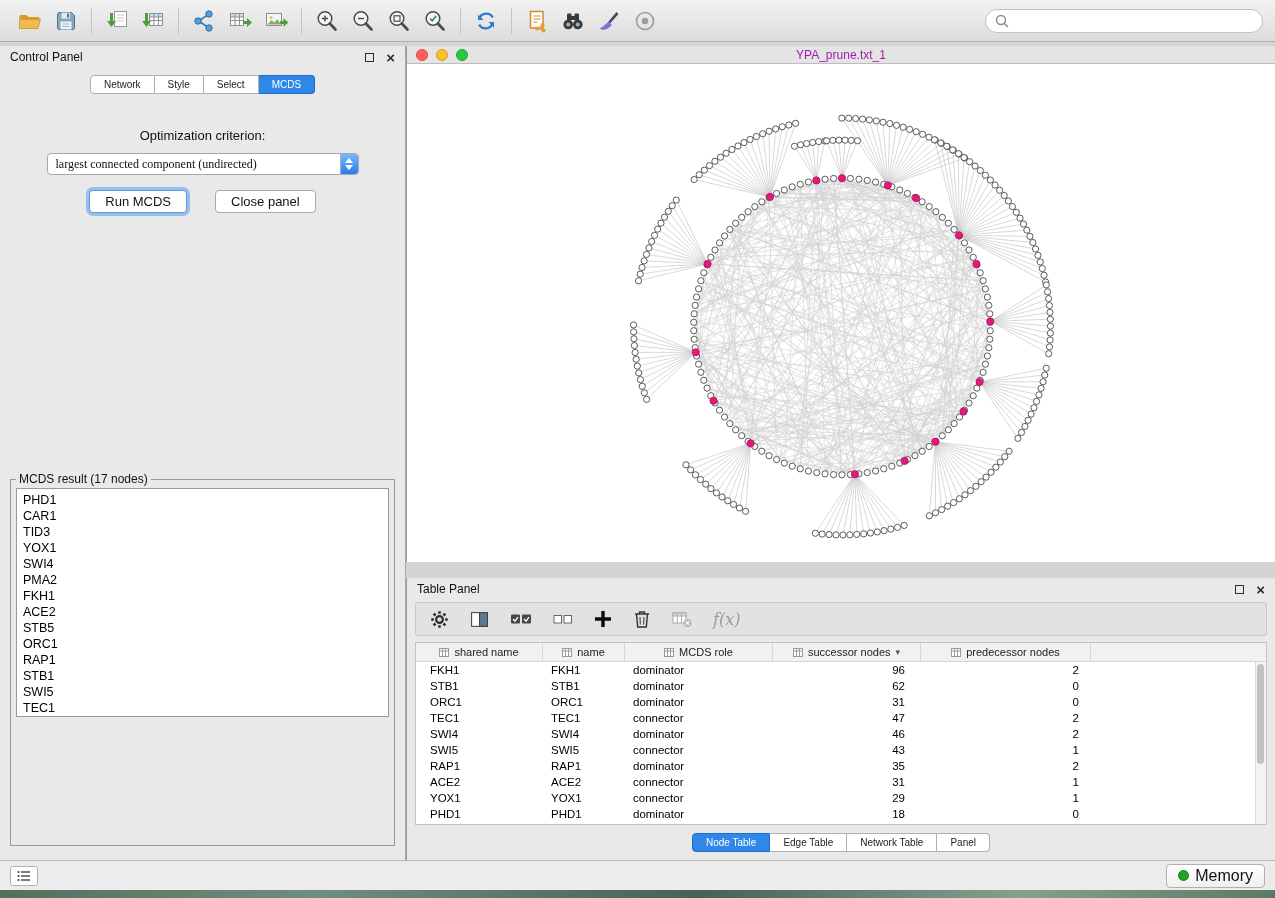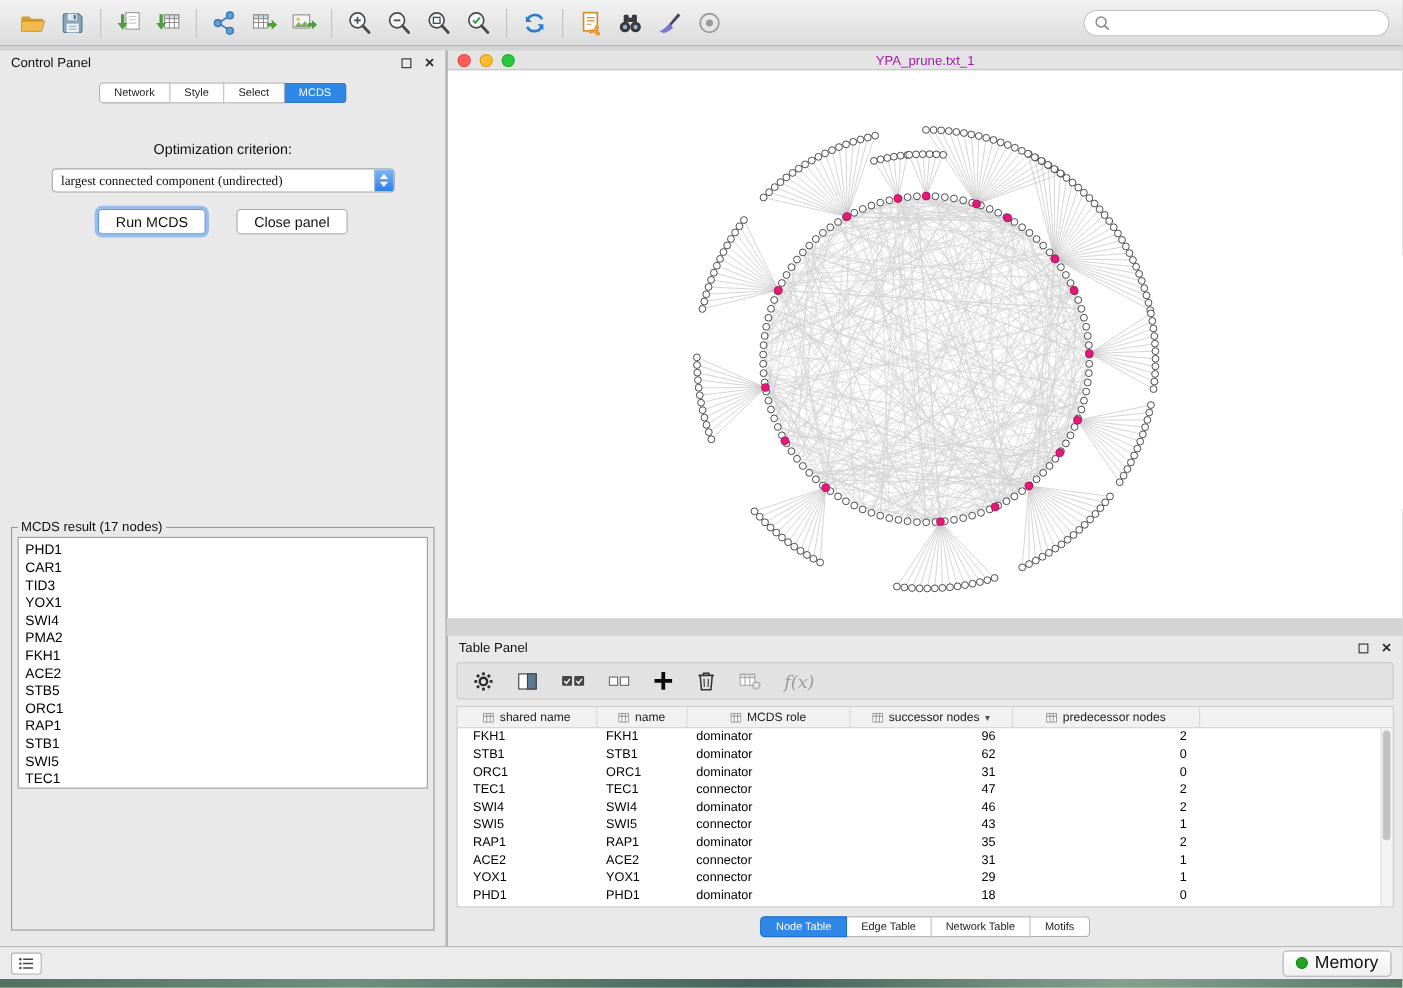--- a/index.html
+++ b/index.html
@@ -1384,21 +1384,21 @@
               </div>
             </div>
           <div class="vscroll">
             <div class="vthumb"></div>
           </div>
         </div>
         <div class="tp-tabs">
           <span class="seg selected">Node Table</span>
           <span class="seg">Edge Table</span>
           <span class="seg">Network Table</span>
-          <span class="seg">Motifs</span>
+          <span class="seg">Panel</span>
         </div>
       </div>
     </div>
   </div>
 
   <div class="statusbar">
     <span class="menu-btn">
         <svg width="14" height="12" viewBox="0 0 14 12">
           <g stroke="#444" stroke-width="1.4">
             <line x1="4" y1="2" x2="13" y2="2"></line>

